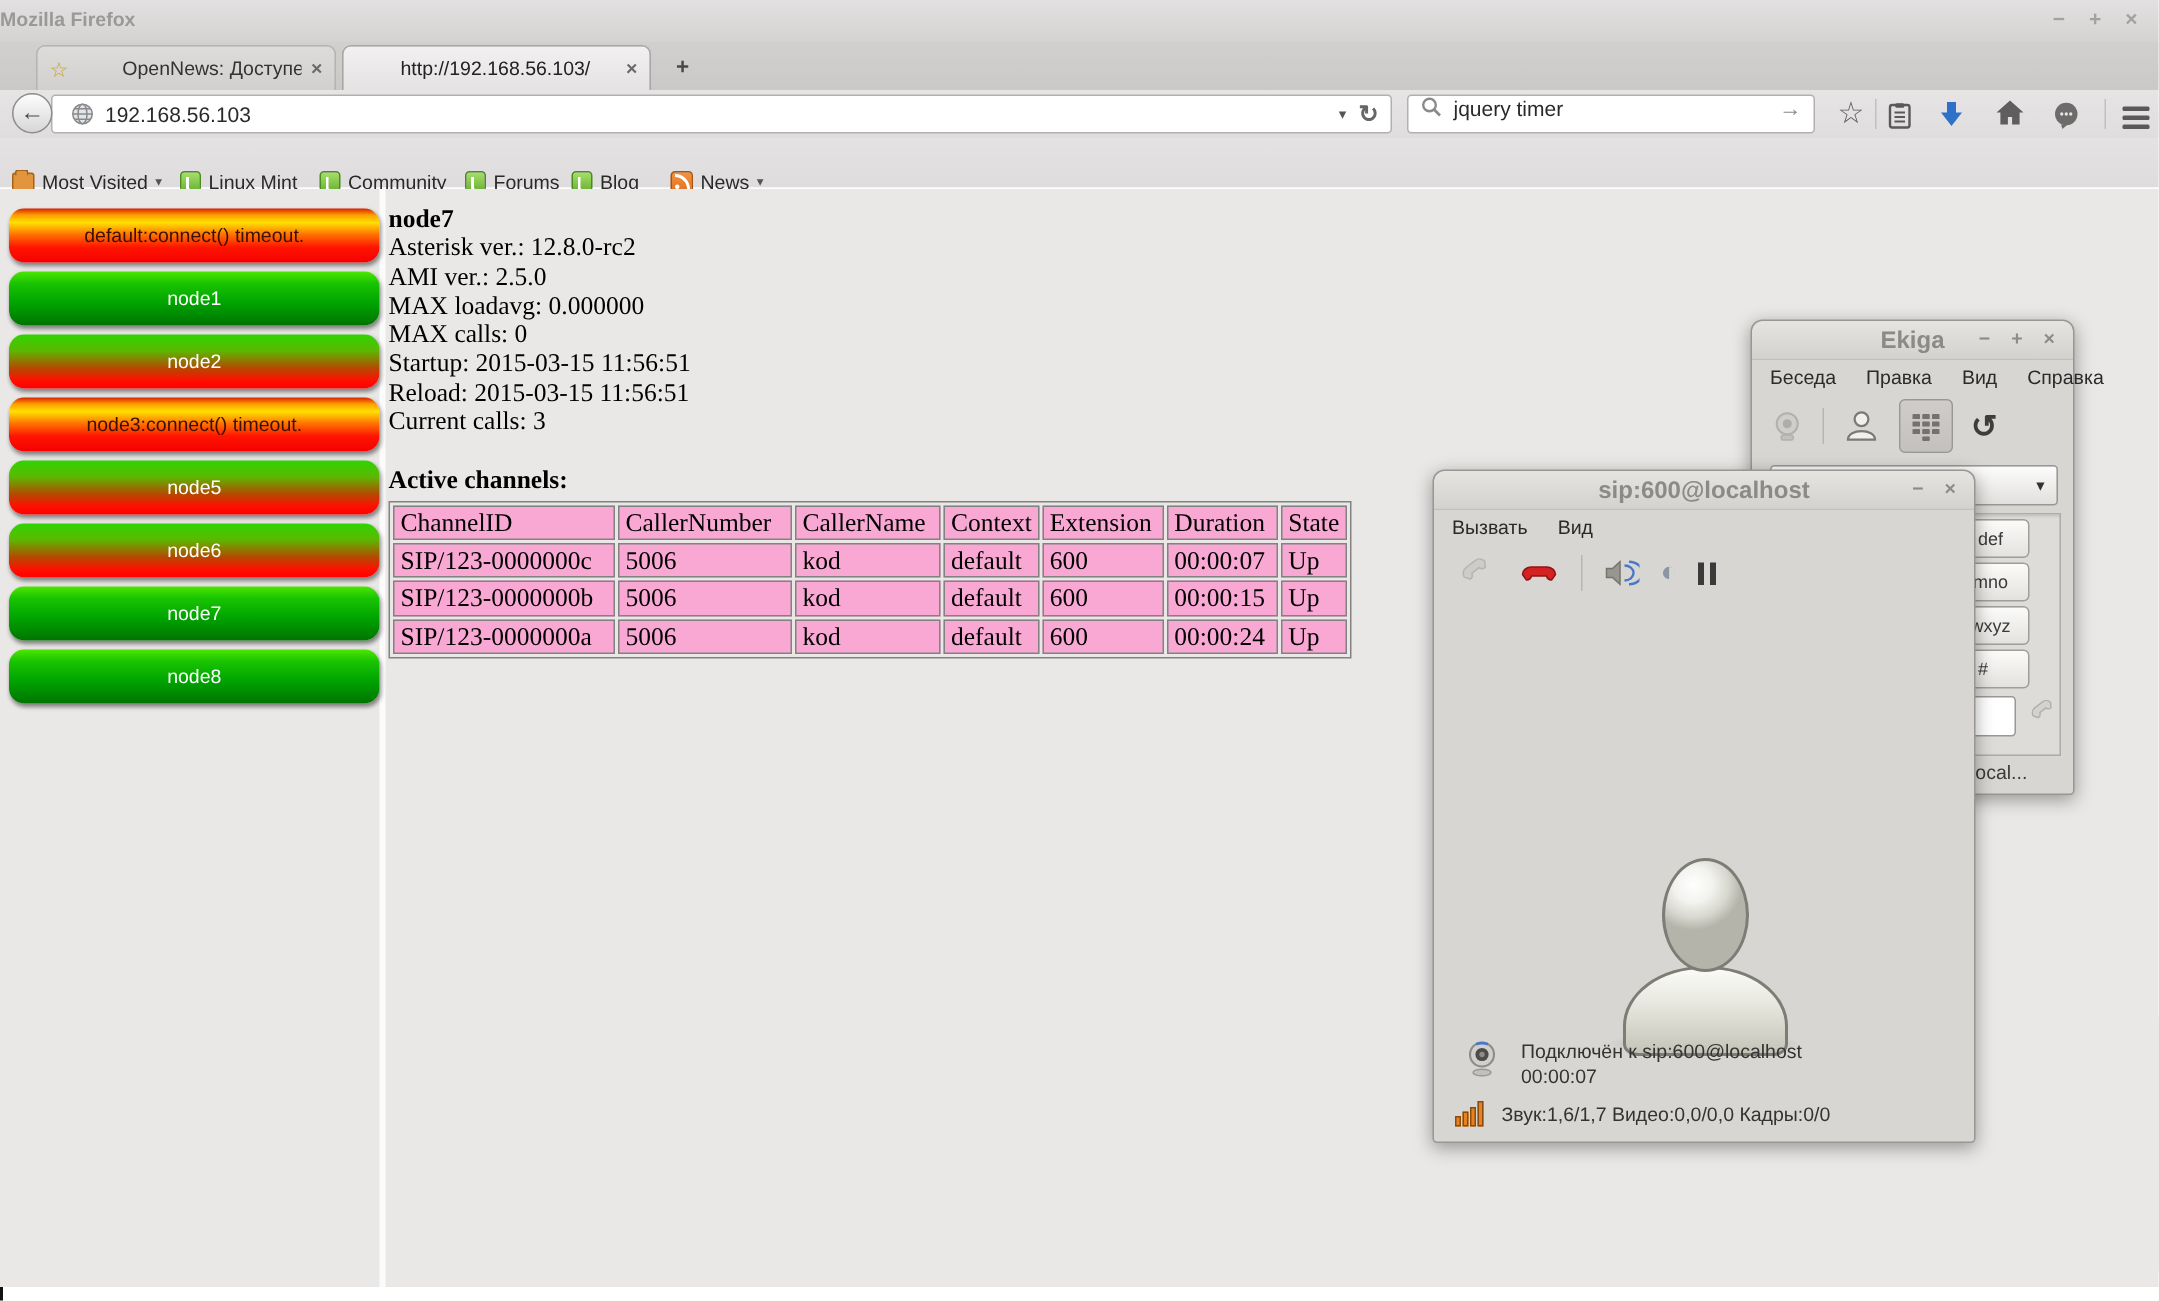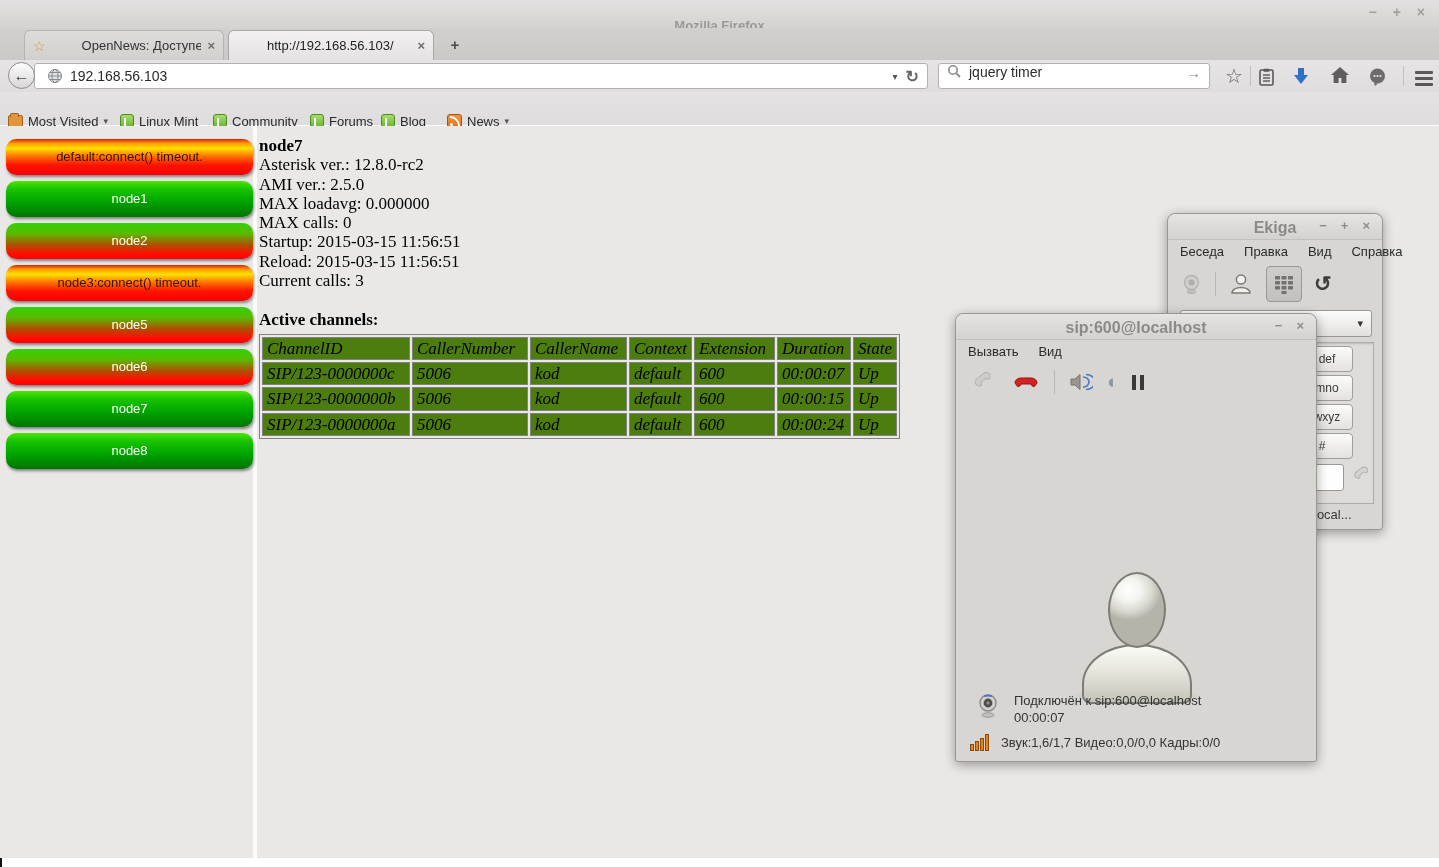--- a/index.html
+++ b/index.html
@@ -3,21 +3,21 @@
 <meta charset="utf-8">
 <style>
   * { margin:0; padding:0; box-sizing:border-box; }
   html,body { width:1439px; height:867px; }
   body { font-family:"Liberation Sans", sans-serif; background:#fff; overflow:hidden; }
   #screen { position:absolute; width:1439px; height:867px; background:#fff; }
 
   
   .titlebar { position:absolute; left:0; top:0; width:1439px; height:28px;
     background:linear-gradient(180deg,#e2e0e0,#d5d2d2); }
-  .win-title { position:absolute; left:0; right:0; top:18px; text-align:center;
+  .win-title { position:absolute; left:0; right:0; top:5px; 
     font-size:13px; font-weight:bold; color:#9b9998; }
   .win-controls { position:absolute; right:14px; top:4px; display:flex; gap:16px;
     color:#a3a1a0; font-size:14px; font-weight:bold; }
   .win-controls span { cursor:default; }
 
   .tabstrip { position:absolute; left:0; top:28px; width:1439px; height:32px;
     background:linear-gradient(180deg,#d2cfcf,#cbc8c8); }
   .tab { position:absolute; top:2px; height:30px; display:flex; align-items:center;
     padding:0 8px; font-size:13px; border-radius:6px 6px 0 0; }
   .tab.inactive { left:24px; width:200px; background:linear-gradient(180deg,#dedbdb,#d2cfcf);
@@ -75,21 +75,21 @@
   .node-btn.ok { background:linear-gradient(180deg,#4ce600 0%,#19c400 22%,#00a400 58%,#007400 100%); color:#fff; }
   .node-btn.warn { background:linear-gradient(180deg,#2fd400 0%,#5cb800 30%,#b44a00 62%,#ff0f00 85%,#ff0000 100%); color:#fff; }
 
   .main-pane { position:absolute; left:259px; top:136px; width:680px;
     font-family:"Liberation Serif", serif; font-size:17px; color:#000; line-height:19.3px; }
   .node-title { font-weight:bold; }
   .channels-title { font-weight:bold; margin-top:20px; margin-bottom:4px; }
   table.ch-table { border-collapse:separate; border-spacing:2px; border:1px solid #828282;
     font-family:"Liberation Serif", serif; font-size:17px; color:#000; }
   .ch-table th, .ch-table td { border:1px solid #828282; font-weight:normal; text-align:left;
-    padding:1px 4px; white-space:nowrap; background:#4d7c0f;font-style:italic; }
+    padding:1px 4px; white-space:nowrap; background:#f9a8d4; }
   .ch-table th:nth-child(1){width:148px} .ch-table th:nth-child(2){width:116px}
   .ch-table th:nth-child(3){width:97px}  .ch-table th:nth-child(4){width:63px}
   .ch-table th:nth-child(5){width:81px}  .ch-table th:nth-child(6){width:74px}
   .ch-table th:nth-child(7){width:44px}
 
   
   .xwin { position:absolute; background:#d8d6d3; border:1px solid #999693; border-radius:8px 8px 3px 3px;
     box-shadow:0 3px 12px rgba(0,0,0,0.35); }
   .xwin-titlebar { position:relative; height:26px; background:linear-gradient(180deg,#e6e4e1,#d4d2cf);
     border-radius:8px 8px 0 0; border-bottom:1px solid #c2c0bd; }

